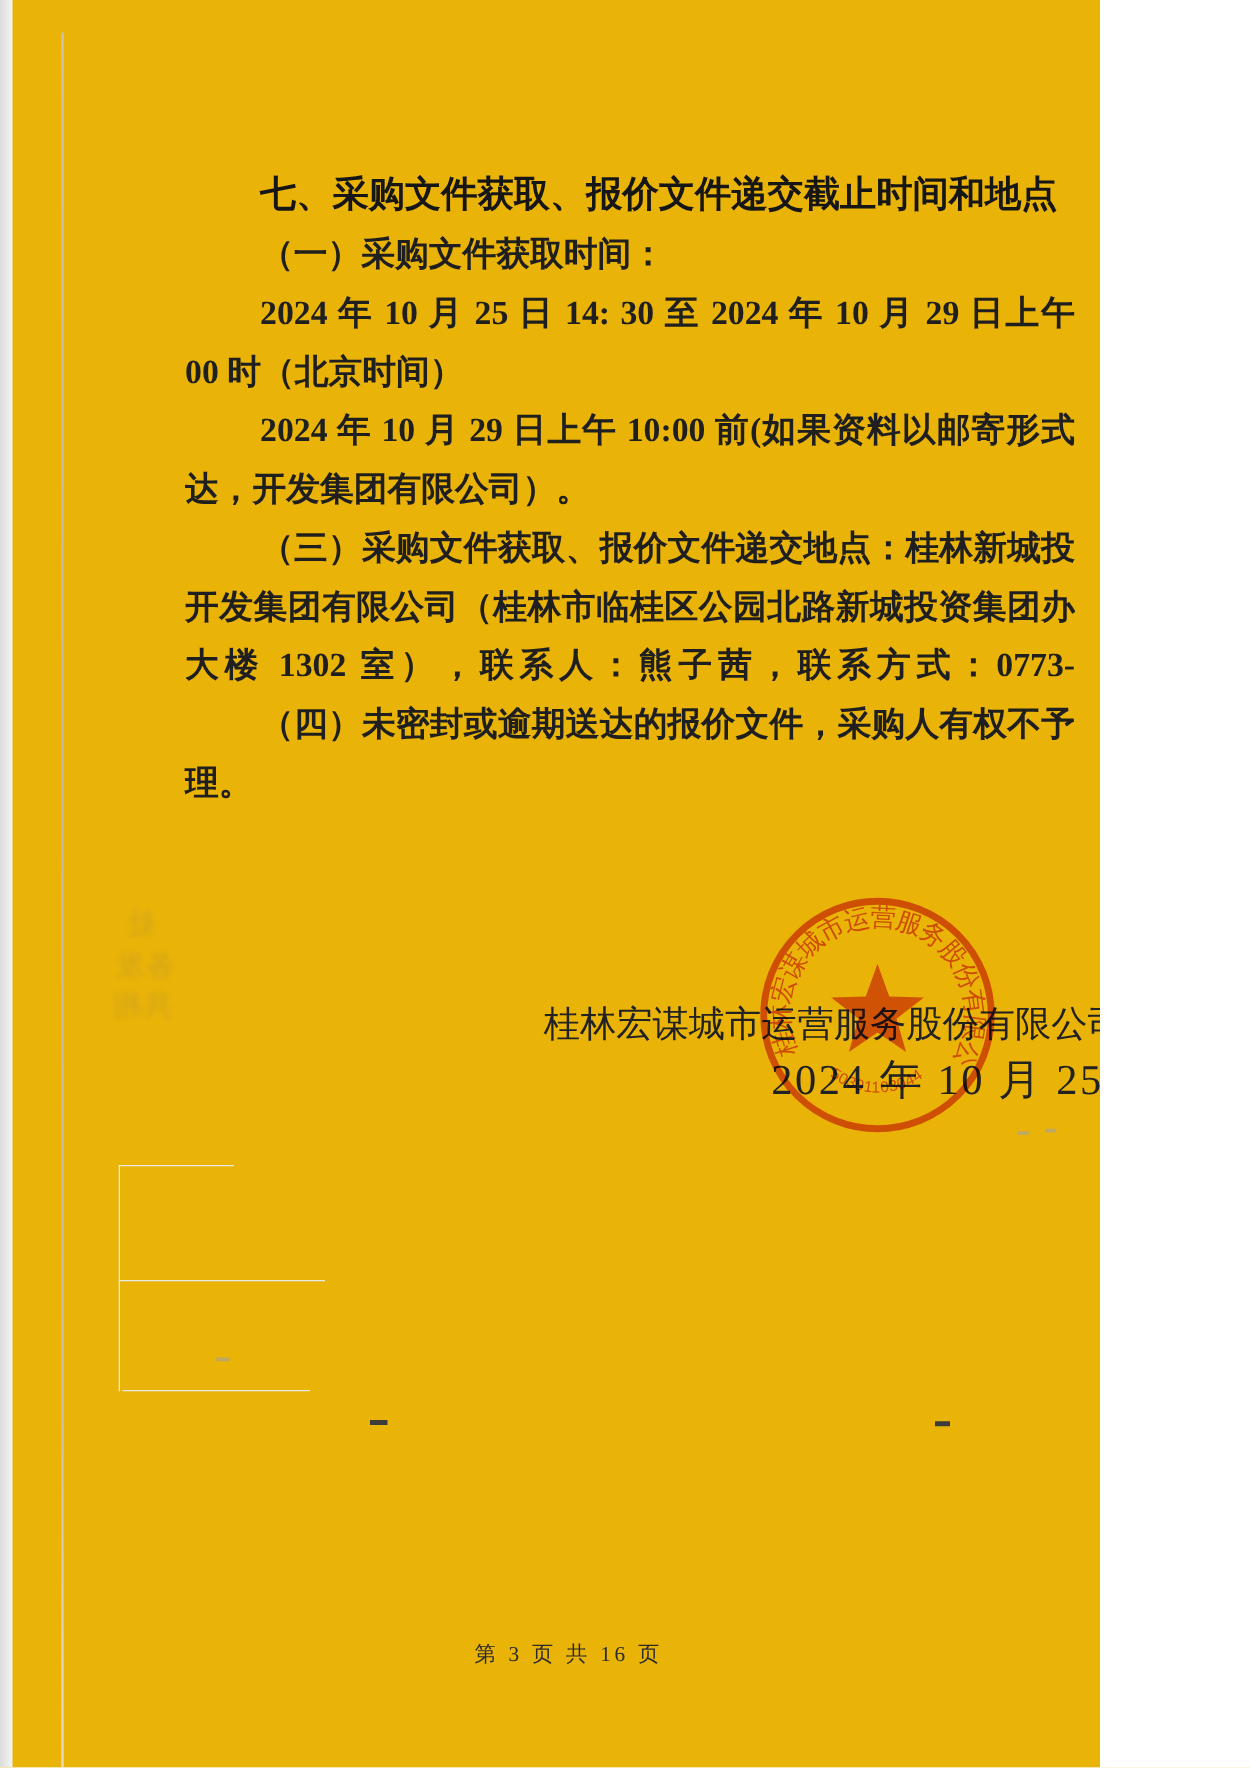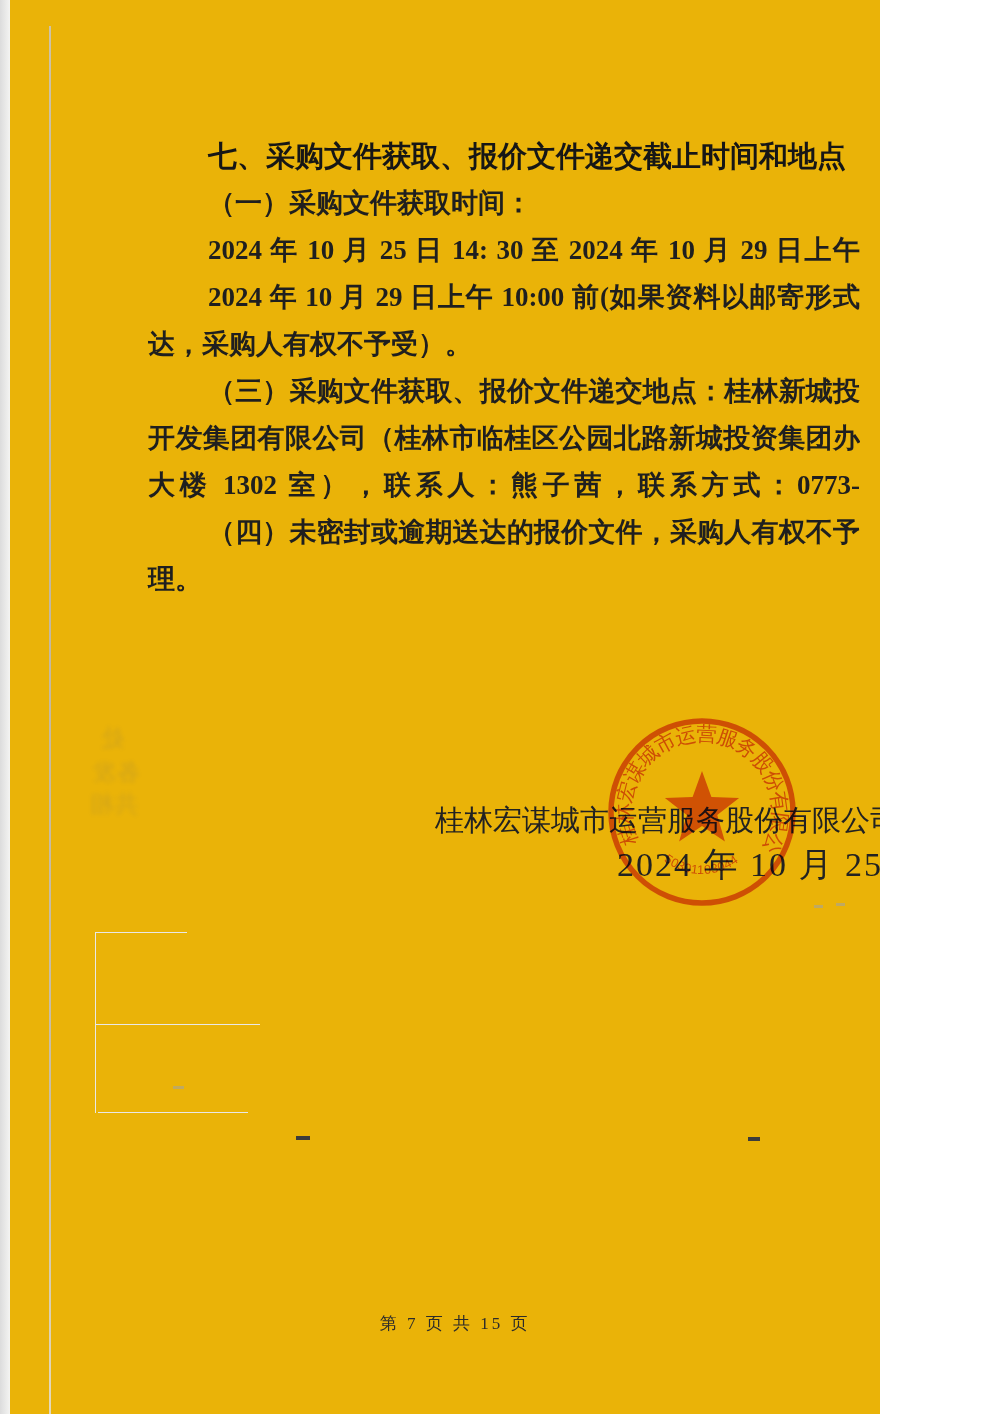--- a/index.html
+++ b/index.html
@@ -52,22 +52,23 @@
   <div class="speck" style="left:296px;top:1136px;width:14px;height:4px;"></div>
   <div class="speck" style="left:748px;top:1137px;width:12px;height:4px;"></div>
   <div class="speck light" style="left:173px;top:1086px;width:11px;height:3px;"></div>
   <div class="speck light" style="left:814px;top:905px;width:9px;height:3px;"></div>
   <div class="speck light" style="left:836px;top:903px;width:9px;height:3px;"></div>
 
   <div class="textblock">
     <div class="doc-title">七、采购文件获取、报价文件递交截止时间和地点</div>
     <div class="line indent">（一）采购文件获取时间：</div>
     <div class="line indent fill">2024 年 10 月 25 日 14: 30 至 2024 年 10 月 29 日上午 10:</div>
+    <div class="line">00 时（北京时间）</div>
     <div class="line indent fill">2024 年 10 月 29 日上午 10:00 前(如果资料以邮寄形式送</div>
-    <div class="line">达，采购人有权不予受）。</div>
+    <div class="line">达，开发集团有限公司）。</div>
     <div class="line indent fill">（三）采购文件获取、报价文件递交地点：桂林新城投资</div>
     <div class="line fill">开发集团有限公司（桂林市临桂区公园北路新城投资集团办公</div>
     <div class="line fill">大楼 1302 室），联系人：熊子茜，联系方式：0773-3680166。</div>
     <div class="line indent fill">（四）未密封或逾期送达的报价文件，采购人有权不予受</div>
     <div class="line">理。</div>
   </div>
 
   <div class="sig-company">桂林宏谋城市运营服务股份有限公司</div>
   <div class="sig-date">2024 年 10 月 25 日</div>
 
@@ -79,15 +80,15 @@
     <circle cx="110" cy="110" r="91" fill="none" stroke="#d94a55" stroke-width="5.5" opacity="0.9"></circle>
     <polygon points="110,69 119.4,95.1 147.1,96 125.2,113 132.9,139.6 110,124 87.1,139.6 94.8,113 72.9,96 100.6,95.1" fill="#d94a55" opacity="0.88"></polygon>
     <text fill="#d94a55" font-size="20.5" letter-spacing="-1" font-family="Liberation Serif, serif" opacity="0.92">
       <textPath href="#ringPath" startOffset="0">桂林宏谋城市运营服务股份有限公司</textPath>
     </text>
     <text fill="#d94a55" font-size="12.5" letter-spacing="0.5" font-family="Liberation Sans, sans-serif" opacity="0.92">
       <textPath href="#serialPath" startOffset="2">503011030445</textPath>
     </text>
   </svg>
 
-  <div class="footer">第 7 页 共 15 页</div>
+  <div class="footer">第 3 页 共 16 页</div>
 
 </div>
 
 </body></html>

